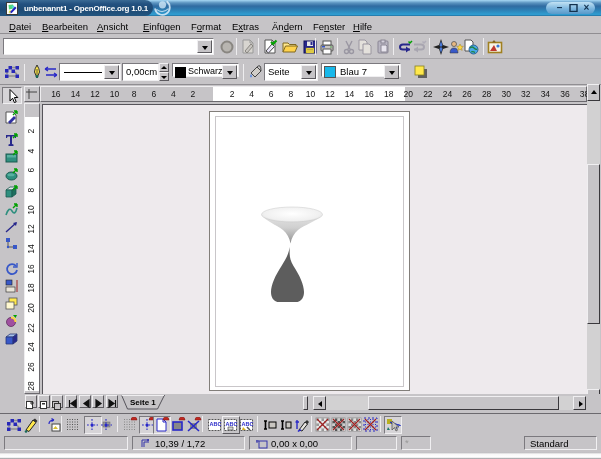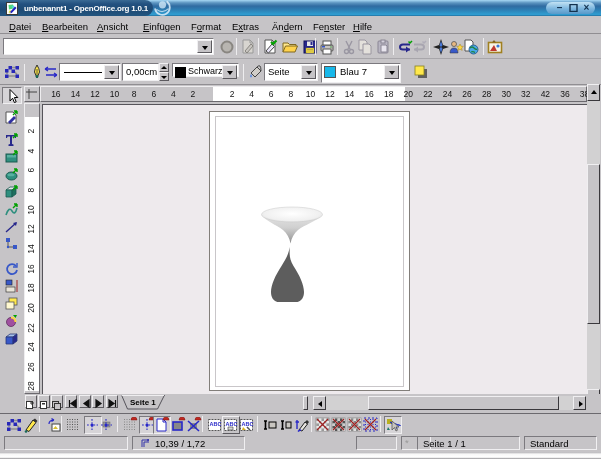--- a/index.html
+++ b/index.html
@@ -259,21 +259,21 @@
     <div class="cbtn" style="height:14px">
         <div class="arr-dn" style="left:4px;top:5px"></div>
       </div>
   </div>
   <div class="combo" style="left:264px;top:3px;width:54px;height:18px;">
     <span class="ctext" style="left:3px;top:2px">Seite</span>
     <div class="cbtn" style="height:14px">
         <div class="arr-dn" style="left:4px;top:5px"></div>
       </div>
   </div>
-  <div class="combo" style="left:321px;top:3px;width:80px;height:20px;">
+  <div class="combo" style="left:321px;top:3px;width:80px;height:14px;">
     <div style="position:absolute;left:2px;top:2px;width:12px;height:12px;background:#18b8ea;border:1px solid #555"></div>
     <span class="ctext" style="left:18px;top:2px">Blau 7</span>
     <div class="cbtn" style="height:14px">
         <div class="arr-dn" style="left:4px;top:5px"></div>
       </div>
   </div>
 <div class="icon" style="left:4px;top:4px">
       <svg width="16" height="16" style="position:absolute;left:0;top:0">
         <path d="M6 3.5 H13 M10 7 L13 10.5 M3 7 V10 M3.5 12 H13" stroke="#909090" stroke-width="1.6" fill="none"></path>
         <g fill="#2828b8">
@@ -436,21 +436,21 @@
       <span class="rnum" style="left:302.56px;top:2px;width:12px;text-align:center;">14</span>
       <span class="rnum" style="left:322.14px;top:2px;width:12px;text-align:center;">16</span>
       <span class="rnum" style="left:341.71999999999997px;top:2px;width:12px;text-align:center;">18</span>
       <span class="rnum" style="left:361.29999999999995px;top:2px;width:12px;text-align:center;">20</span>
       <span class="rnum" style="left:380.88px;top:2px;width:12px;text-align:center;">22</span>
       <span class="rnum" style="left:400.46px;top:2px;width:12px;text-align:center;">24</span>
       <span class="rnum" style="left:420.03999999999996px;top:2px;width:12px;text-align:center;">26</span>
       <span class="rnum" style="left:439.62px;top:2px;width:12px;text-align:center;">28</span>
       <span class="rnum" style="left:459.2px;top:2px;width:12px;text-align:center;">30</span>
       <span class="rnum" style="left:478.78px;top:2px;width:12px;text-align:center;">32</span>
-      <span class="rnum" style="left:498.35999999999996px;top:2px;width:12px;text-align:center;">42</span>
+      <span class="rnum" style="left:498.35999999999996px;top:2px;width:12px;text-align:center;">34</span>
       <span class="rnum" style="left:517.9399999999999px;top:2px;width:12px;text-align:center;">36</span>
       <span class="rnum" style="left:537.52px;top:2px;width:12px;text-align:center;">38</span>
     </div>
   </div>
 <div class="abs" id="vruler">
     <div id="vrulerw"></div>
     <div id="vnums">
       <span class="rnum" style="left:-4px;top:22.14px;width:20px;text-align:center;transform:rotate(-90deg)">2</span>
       <span class="rnum" style="left:-4px;top:41.78px;width:20px;text-align:center;transform:rotate(-90deg)">4</span>
       <span class="rnum" style="left:-4px;top:61.42px;width:20px;text-align:center;transform:rotate(-90deg)">6</span>
@@ -861,26 +861,30 @@
 
 <div class="abs" id="statusbar">
   <div class="sfield" style="left:4px;width:124px"></div>
   <div class="sfield" style="left:132px;width:113px">
     <svg style="position:absolute;left:8px;top:2px" width="11" height="10">
         <path d="M1 1 H8 M1 1 V8 M3 3 H8 M3 3 V8" stroke="#3333aa" stroke-width="1" fill="none"></path>
         <path d="M8 1 L6 0 M8 1 L6 2" stroke="#3333aa" stroke-width="1"></path>
       </svg>
     <span style="position:absolute;left:22px;top:1px">10,39 / 1,72</span>
     </div>
+  <div class="sfield" style="left:249px;width:103px">
+    <svg style="position:absolute;left:6px;top:2px" width="12" height="10">
+        <rect x="3" y="2" width="8" height="7" fill="none" stroke="#3333aa" stroke-width="1"></rect>
+        <path d="M1 1 V4 M0 2 H3" stroke="#3333aa" stroke-width="1"></path>
+      </svg>
+    <span style="position:absolute;left:21px;top:1px">0,00 x 0,00</span>
+    </div>
   <div class="sfield" style="left:356px;width:41px">
       <span style="position:absolute;left:11px;top:12px">36%</span>
     </div>
   <div class="sfield" style="left:401px;width:13px">
       <span style="position:absolute;left:3px;top:0px;color:#999">*</span>
     </div>
-  <div class="sfield" style="left:417px;width:103px">
-      <span style="position:absolute;left:5px;top:1px">Seite 1 / 1</span>
-    </div>
   <div class="sfield" style="left:524px;width:73px">
       <span style="position:absolute;left:5px;top:1px">Standard</span>
     </div>
 </div>
 <div class="abs" id="botedge"></div>
 
 </body></html>

